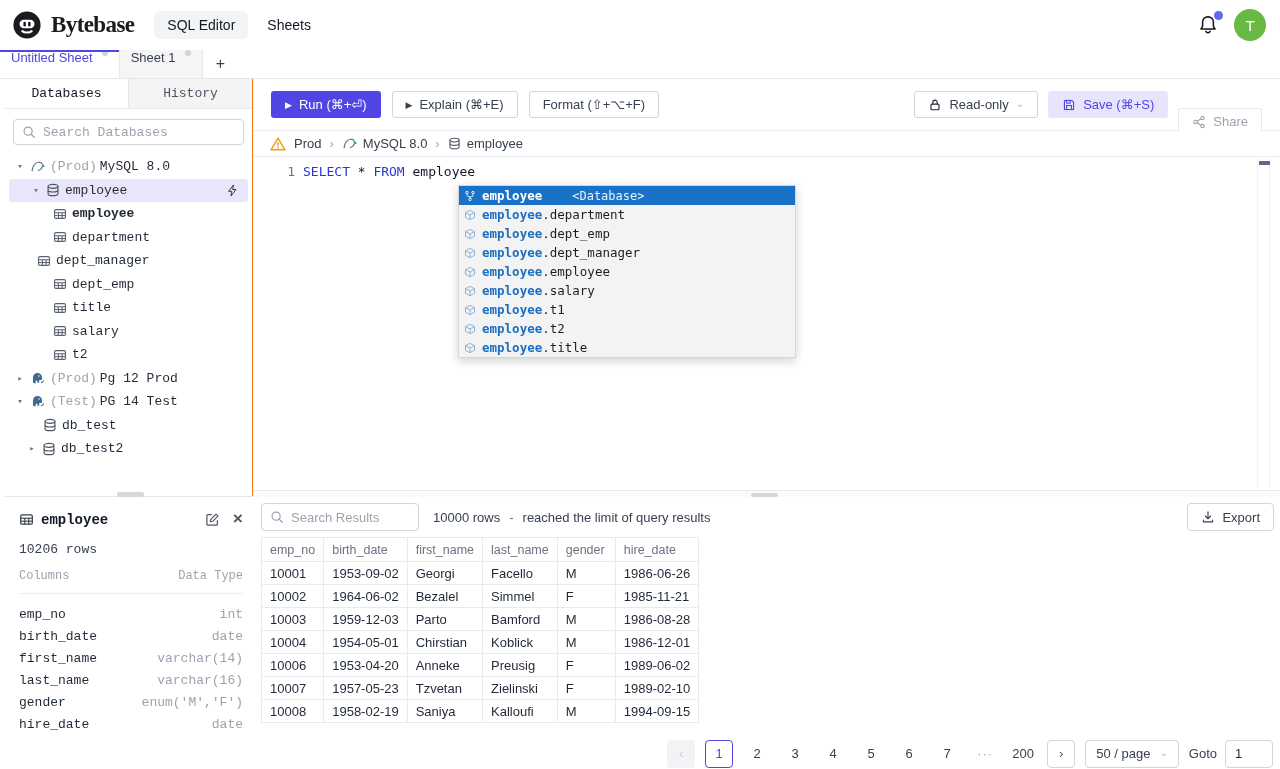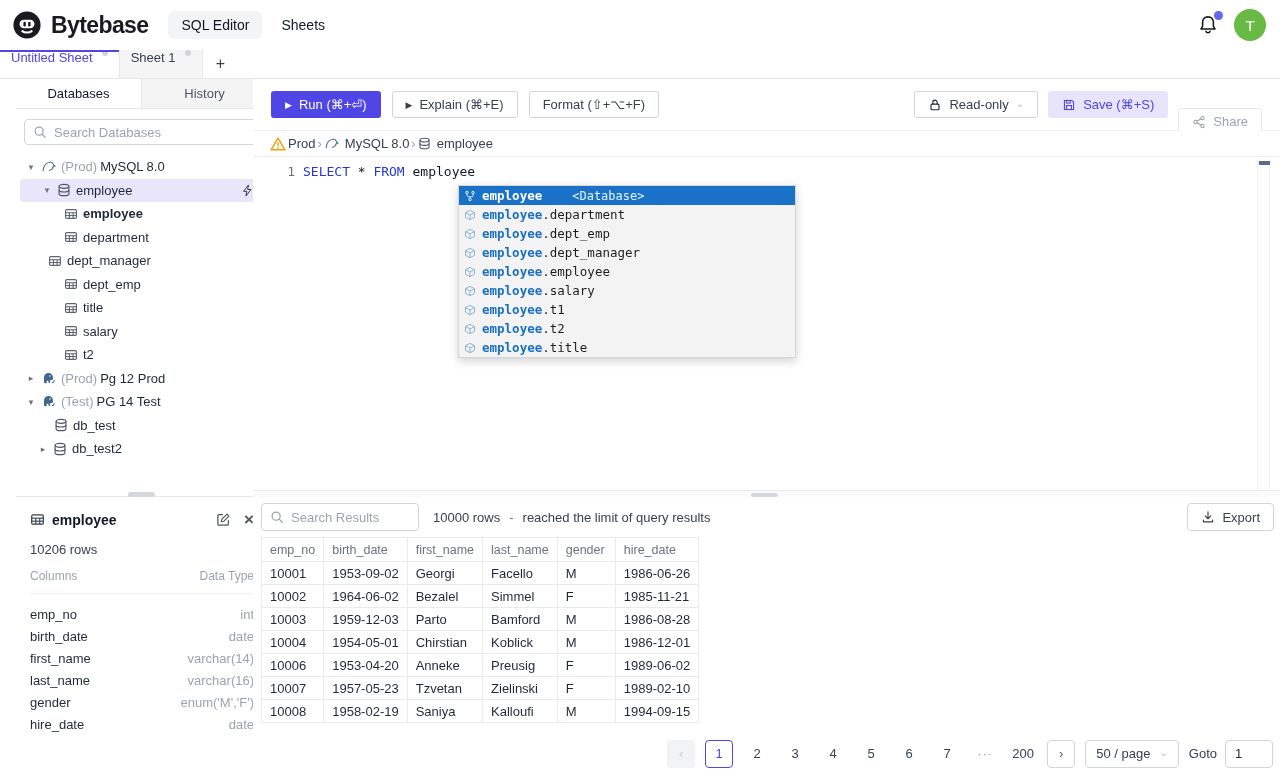--- a/index.html
+++ b/index.html
@@ -5,21 +5,21 @@
   * { margin:0; padding:0; box-sizing:border-box; }
   html,body { width:1280px; height:769px; overflow:hidden; background:#fff;
     font-family:"Liberation Sans",sans-serif; color:#1f2937; }
   .stage { position:relative; width:1280px; height:769px; background:#fff; }
   svg { display:block; }
 
   
   .app-header { position:absolute; top:0; left:0; right:0; height:50px;
     display:flex; align-items:center; padding:0 12px; background:#fff; }
   .brand { display:flex; align-items:center; gap:9px; }
-  .brand-name { font-size:23px; font-weight:700; letter-spacing:-0.6px; color:#1a1a1f; }
+  .brand-name { font-size:23px; font-weight:700; letter-spacing:-0.6px; color:#1a1a1f;font-family:Liberation Serif, serif; }
   .nav-pill { margin-left:20px; background:#f3f4f6; border-radius:6px; padding:6px 13px;
     font-size:14px; color:#111827; cursor:pointer; }
   .nav-plain { margin-left:19px; font-size:14px; color:#111827; cursor:pointer; }
   .header-right { margin-left:auto; display:flex; align-items:center; gap:15px; padding-right:2px; }
   .bell-wrap { position:relative; cursor:pointer; }
   .bell-dot { position:absolute; top:-3px; right:-4px; width:9px; height:9px;
     border-radius:50%; background:#6366f1; }
   .avatar { width:32px; height:32px; border-radius:50%; background:#69b945; color:#fff;
     display:flex; align-items:center; justify-content:center; font-size:15px; cursor:pointer; }
 
@@ -31,22 +31,22 @@
   .sheet-tab.active { color:#4f46e5; }
   .sheet-tab.active::before { content:""; position:absolute; top:0; left:0; right:0;
     height:2px; background:#4f46e5; }
   .sheet-tab.inactive { background:#f5f5f6; color:#374151; }
   .tab-dot { width:6px; height:6px; border-radius:50%; background:#d1d5db; }
   .tab-add { width:36px; display:flex; align-items:center; justify-content:center;
     color:#374151; font-size:16px; cursor:pointer; }
 
   
   .main { position:absolute; top:79px; left:0; right:0; bottom:0; }
-  .sidebar { position:absolute; top:0; left:16px; width:252px; height:100%;
-    border-right:1px solid #f97316; background:#fff; }
+  .sidebar { position:absolute; top:0; left:5px; width:252px; height:100%;
+    border-right:5px solid #f97316; background:#fff;font-family:Liberation Mono, monospace; }
   .content { position:absolute; left:253px; top:0; right:0; bottom:0; }
 
   
   .sidebar-tabs { display:flex; height:30px; border-bottom:1px solid #e5e7eb; font-size:13px; }
   .sidebar-tab { flex:1; display:flex; align-items:center; justify-content:center; cursor:pointer; }
   .sidebar-tab.active { background:#fff; color:#111827; font-weight:500; }
   .sidebar-tab.inactive { background:#f4f4f5; border-left:1px solid #e5e7eb; color:#4b5563; }
   .search-box { margin:10px 8px 8px; height:26px; border:1px solid #d1d5db; border-radius:4px;
     display:flex; align-items:center; gap:7px; padding:0 8px; background:#fff; }
   .search-box input { flex:1; border:none; outline:none; font-size:13px;
@@ -90,21 +90,21 @@
   .btn-run { background:#4f46e5; color:#fff; }
   .btn-outline { border-color:#d1d5db; color:#374151; }
   .btn-save { background:#e7e4fc; color:#4f46e5; }
   .btn-share { border-color:#e5e7eb; color:#9ca3af;margin-top:34px; }
   .toolbar-right { margin-left:auto; display:flex; align-items:center; gap:10px; }
   .play { font-size:9px; }
   .chev { color:#b6bcc6; font-size:10px; margin-top:-3px; }
 
   
   .breadcrumb { position:absolute; top:52px; left:0; right:0; height:25px; display:flex;
-    align-items:center; gap:2px; padding:0 17px; font-size:13px; color:#374151; background:#fff;text-align:right; }
+    align-items:center; gap:8px; padding:0 17px; font-size:13px; color:#374151; background:#fff;text-align:right; }
   .crumb-sep { color:#9ca3af; font-size:13px; }
   .crumb-item { display:flex; align-items:center; gap:6px; cursor:pointer; }
 
   
   .editor { position:absolute; top:77px; left:0; right:0; height:334px;
     border-top:1px solid #eceef1; background:#fff;
     font-family:"DejaVu Sans Mono",monospace; font-size:13px; }
   .code-line { position:absolute; top:7px; left:0; display:flex; }
   .line-no { width:42px; text-align:right; color:#6b7280; }
   .code { margin-left:8px; color:#111827; display:flex; }

